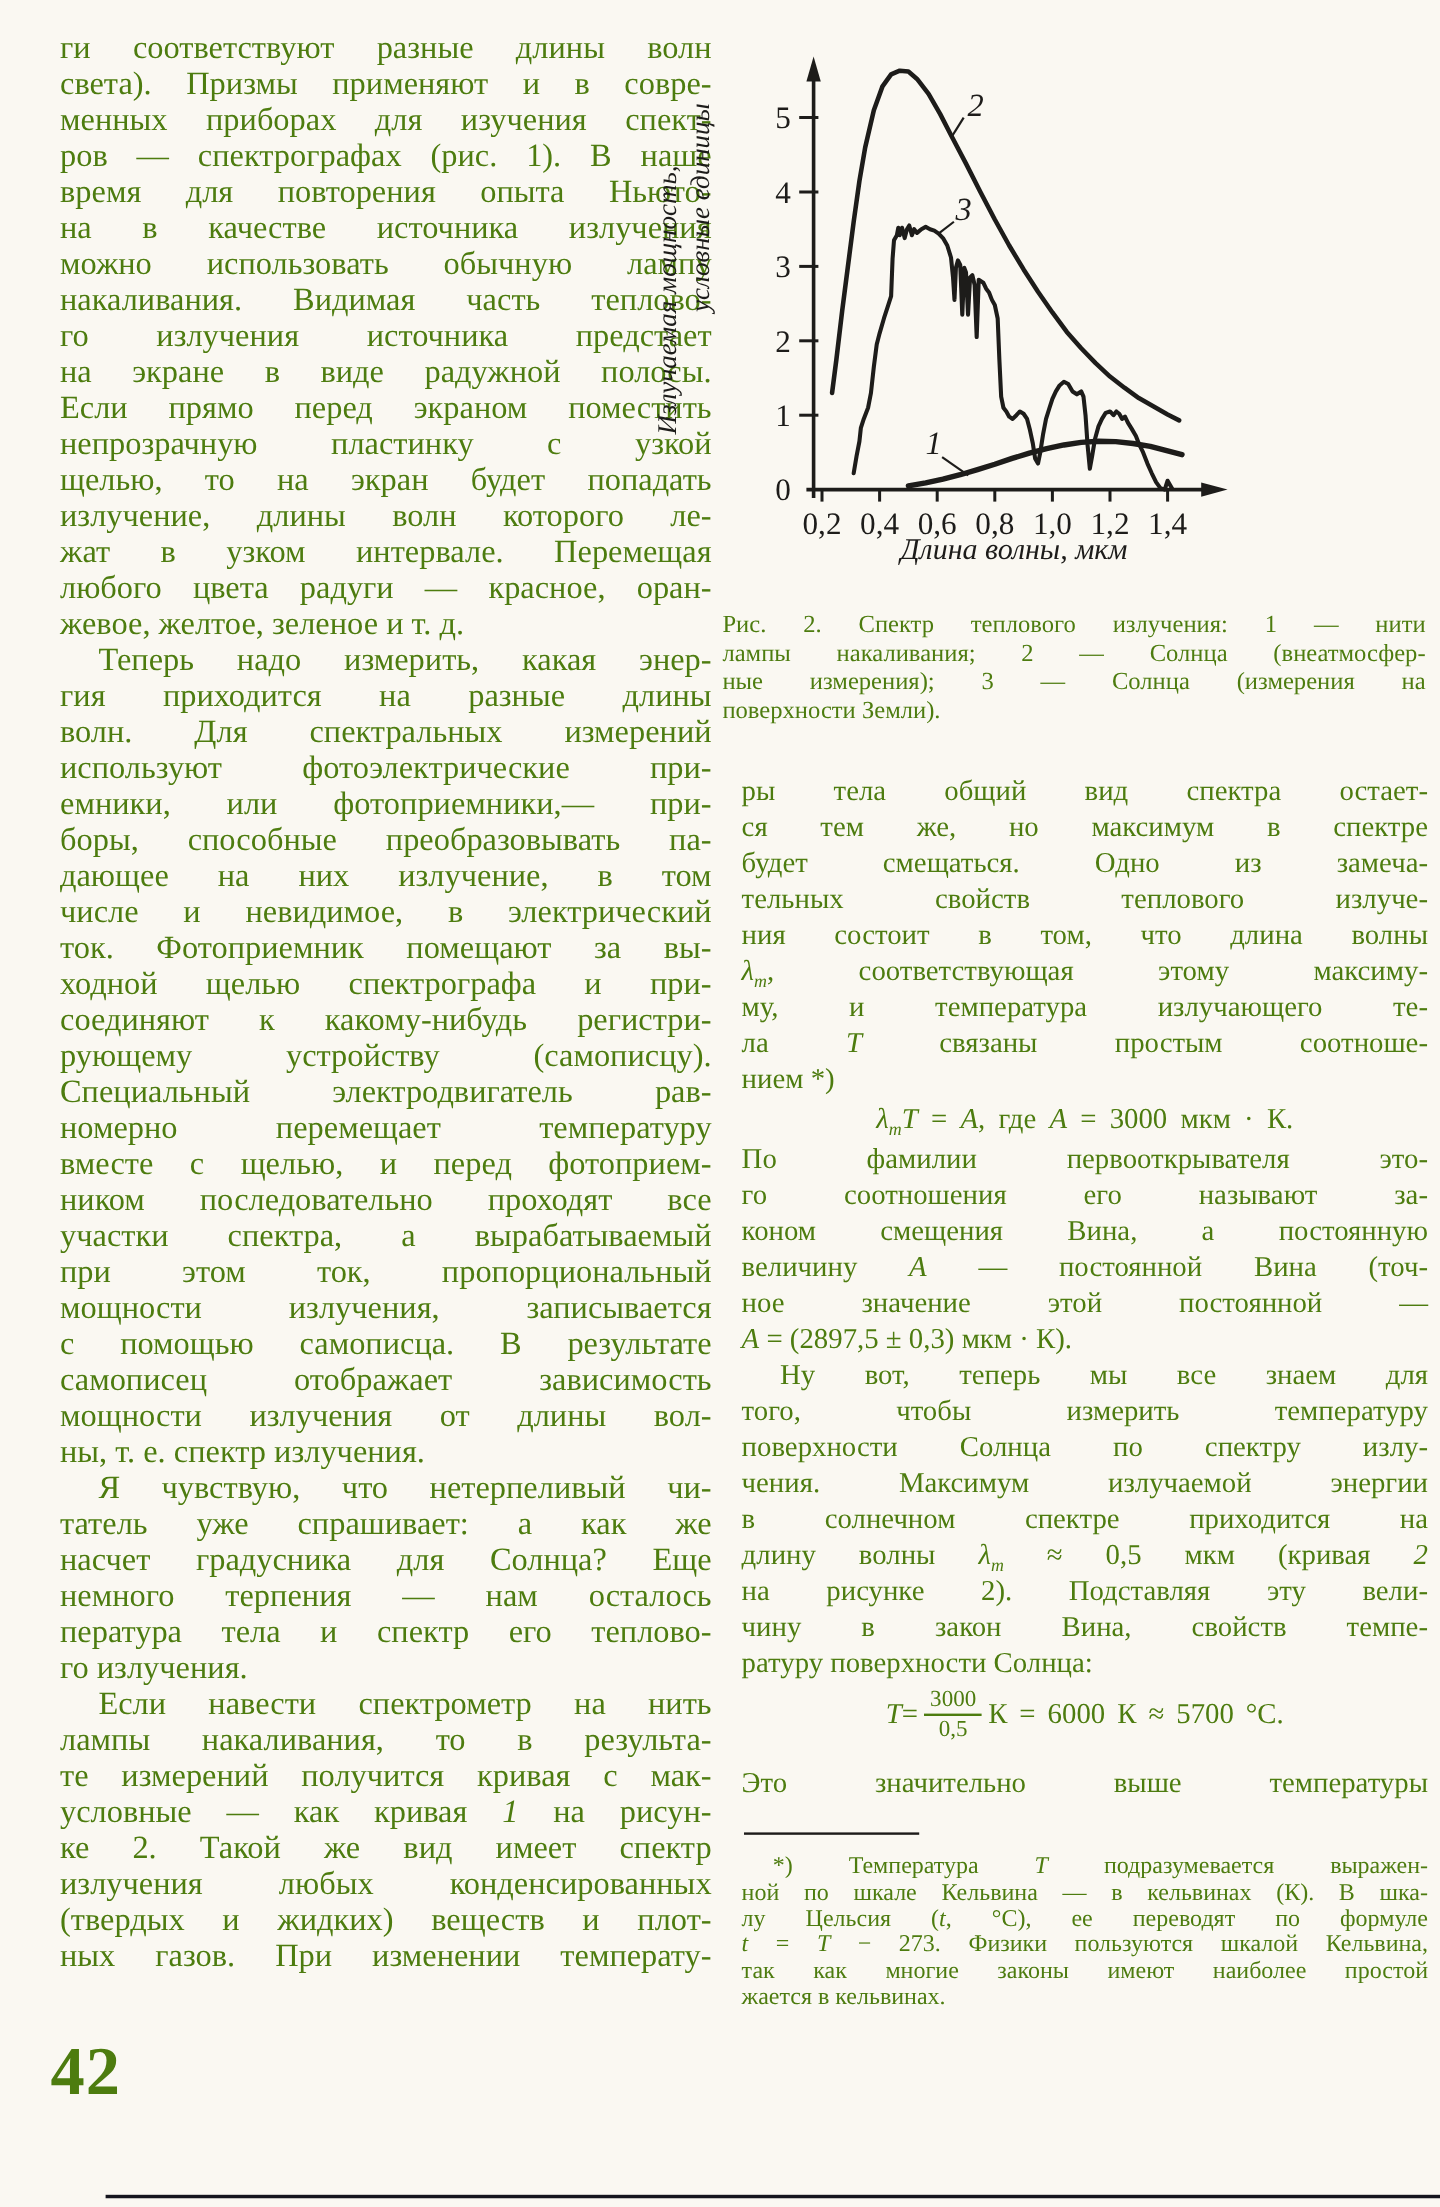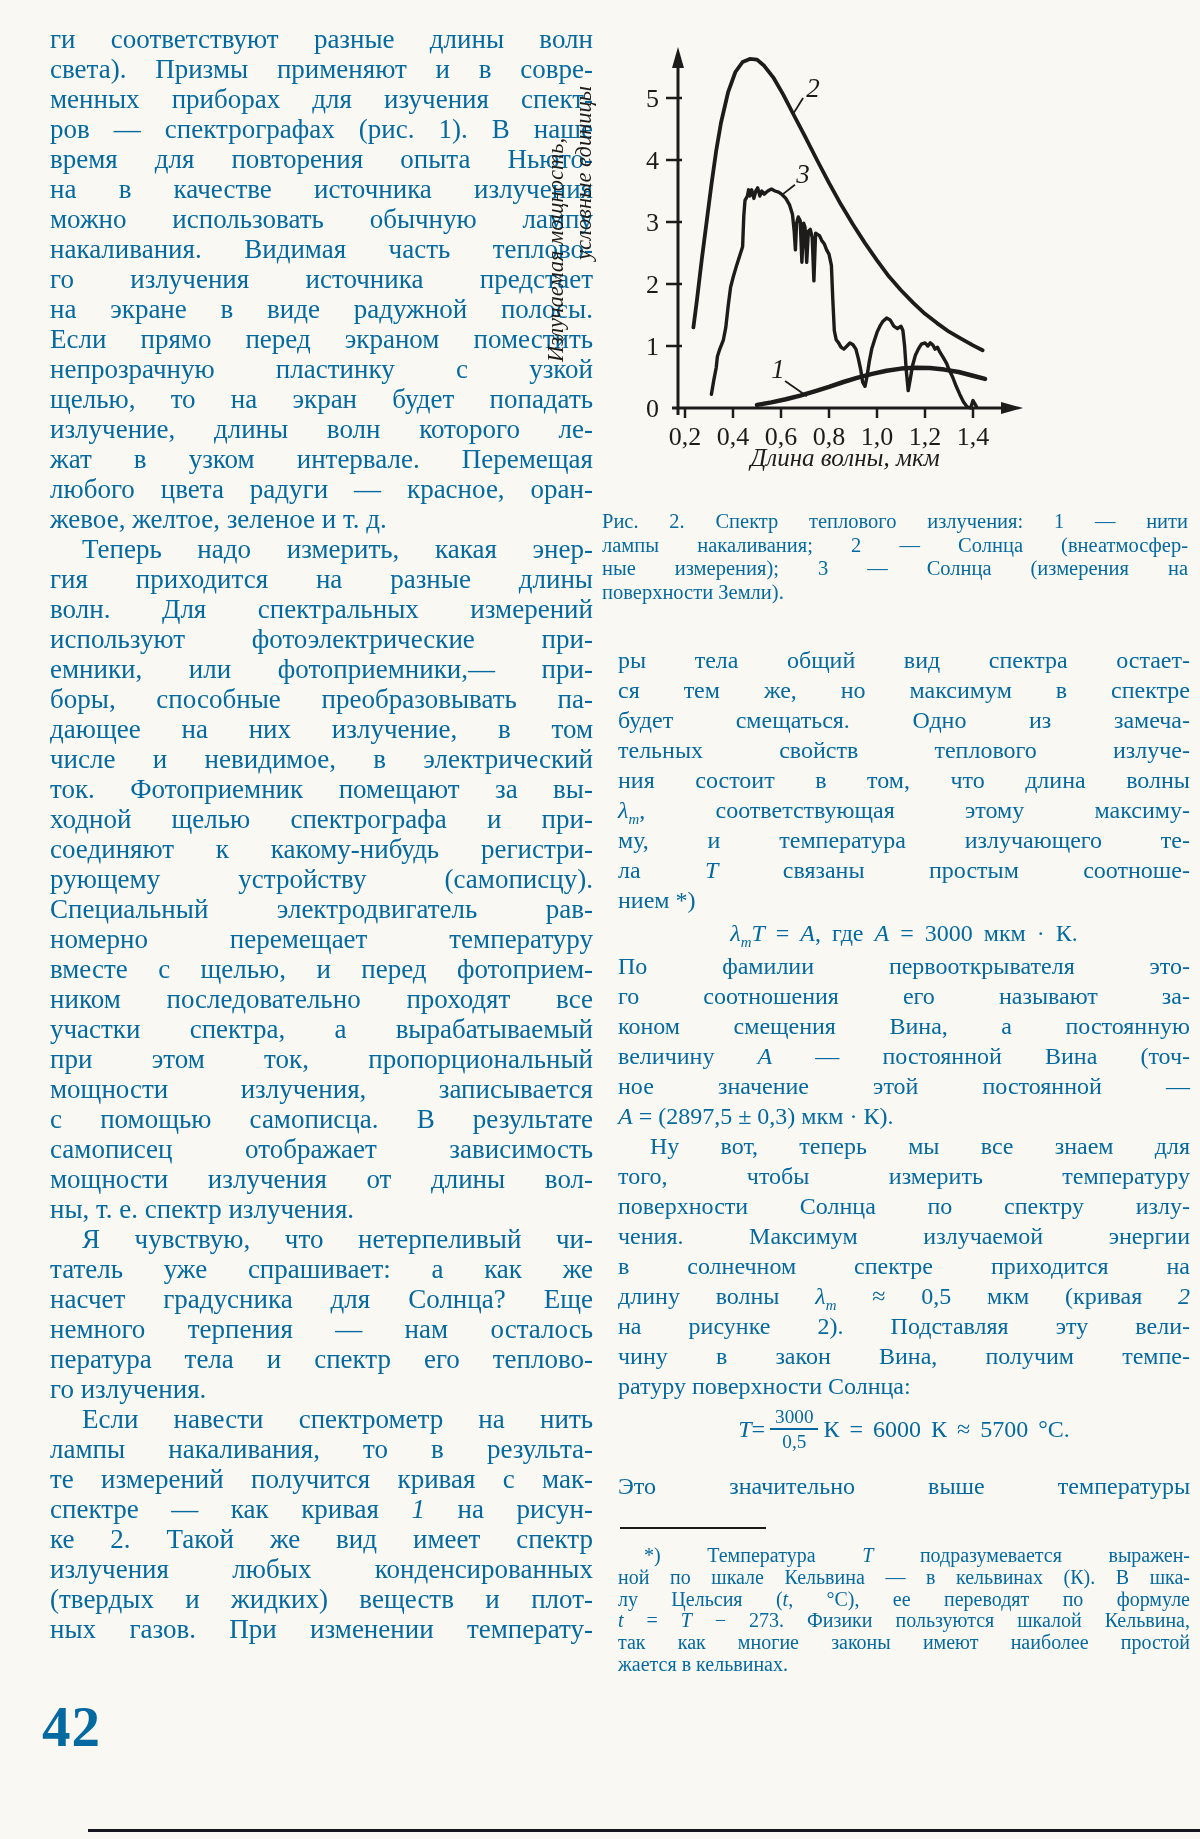--- a/index.html
+++ b/index.html
@@ -1,17 +1,17 @@
 <!DOCTYPE html>
 <html><head>
 <meta charset="utf-8">
 <style>
   html,body{margin:0;padding:0;background:#faf8f2;}
   .page{position:relative;width:1200px;height:1832px;background:#faf8f2;
-        font-family:"Liberation Serif","DejaVu Serif",serif;color:#0369a1;overflow:hidden;}
+        font-family:"Liberation Serif","DejaVu Serif",serif;color:#4d7c0f;overflow:hidden;}
 
   
   .col-left{position:absolute;left:50px;top:24px;width:543px;font-size:27px;line-height:30px;}
   .col-right{position:absolute;left:618px;top:645px;width:572px;font-size:24px;line-height:30px;}
   .caption{position:absolute;left:602px;top:510px;width:586px;font-size:20.5px;line-height:23.5px;}
   .footnote{position:absolute;left:618px;top:1545px;width:572px;font-size:20px;line-height:21.8px;}
   .fn-rule{position:absolute;left:620px;top:1527px;width:146px;height:2px;background:#1d1c1a;}
 
   .tl{text-align:justify;text-align-last:justify;height:1em;line-height:inherit;height:auto;}
   .col-left .tl,.col-right .tl{height:30px;overflow:visible;}
@@ -88,21 +88,21 @@
       <div class="tl nj"><span>ны, т. е. спектр излучения.</span></div>
       <div class="tl ind"><span>Я чувствую, что нетерпеливый чи-</span></div>
       <div class="tl"><span>татель уже спрашивает: а как же</span></div>
       <div class="tl"><span>насчет градусника для Солнца? Еще</span></div>
       <div class="tl"><span>немного терпения — нам осталось</span></div>
       <div class="tl"><span>пература тела и спектр его теплово-</span></div>
       <div class="tl nj"><span>го излучения.</span></div>
       <div class="tl ind"><span>Если навести спектрометр на нить</span></div>
       <div class="tl"><span>лампы накаливания, то в результа-</span></div>
       <div class="tl"><span>те измерений получится кривая с мак-</span></div>
-      <div class="tl"><span>спектре — как кривая </span><span class="it">1</span><span> на рисун-</span></div>
+      <div class="tl"><span>условные — как кривая </span><span class="it">1</span><span> на рисун-</span></div>
       <div class="tl"><span>ке 2. Такой же вид имеет спектр</span></div>
       <div class="tl"><span>излучения любых конденсированных</span></div>
       <div class="tl"><span>(твердых и жидких) веществ и плот-</span></div>
       <div class="tl"><span>ных газов. При изменении температу-</span></div>
     </div>
 
   <svg id="chart" width="645" height="482" viewBox="0 0 645 482">
       <line x1="127" y1="383" x2="462" y2="383" stroke="#1d1c1a" stroke-width="3"></line>
       <polygon points="478,383 456,377 456,389" fill="#1d1c1a"></polygon>
       <line x1="133" y1="390" x2="133" y2="36" stroke="#1d1c1a" stroke-width="3"></line>
@@ -175,21 +175,21 @@
         <div class="tl nj"><span class="it">A</span><span> = (2897,5 ± 0,3) мкм · К).</span></div>
       </div>
     <div>
         <div class="tl ind"><span>Ну вот, теперь мы все знаем для</span></div>
         <div class="tl"><span>того, чтобы измерить температуру</span></div>
         <div class="tl"><span>поверхности Солнца по спектру излу-</span></div>
         <div class="tl"><span>чения. Максимум излучаемой энергии</span></div>
         <div class="tl"><span>в солнечном спектре приходится на</span></div>
         <div class="tl"><span>длину волны </span><span class="it">λ</span><sub class="it">m</sub><span> ≈ 0,5 мкм (кривая </span><span class="it">2</span></div>
         <div class="tl"><span>на рисунке 2). Подставляя эту вели-</span></div>
-        <div class="tl"><span>чину в закон Вина, получим темпе-</span></div>
+        <div class="tl"><span>чину в закон Вина, свойств темпе-</span></div>
         <div class="tl nj"><span>ратуру поверхности Солнца:</span></div>
       </div>
     <div class="formula f2">
         <span class="it">T</span>
         <span> = </span>
         <span class="frac">
           <span class="num">3000</span>
           <span class="den">0,5</span>
         </span>
         <span> К = 6000 К ≈ 5700 °C.</span>

